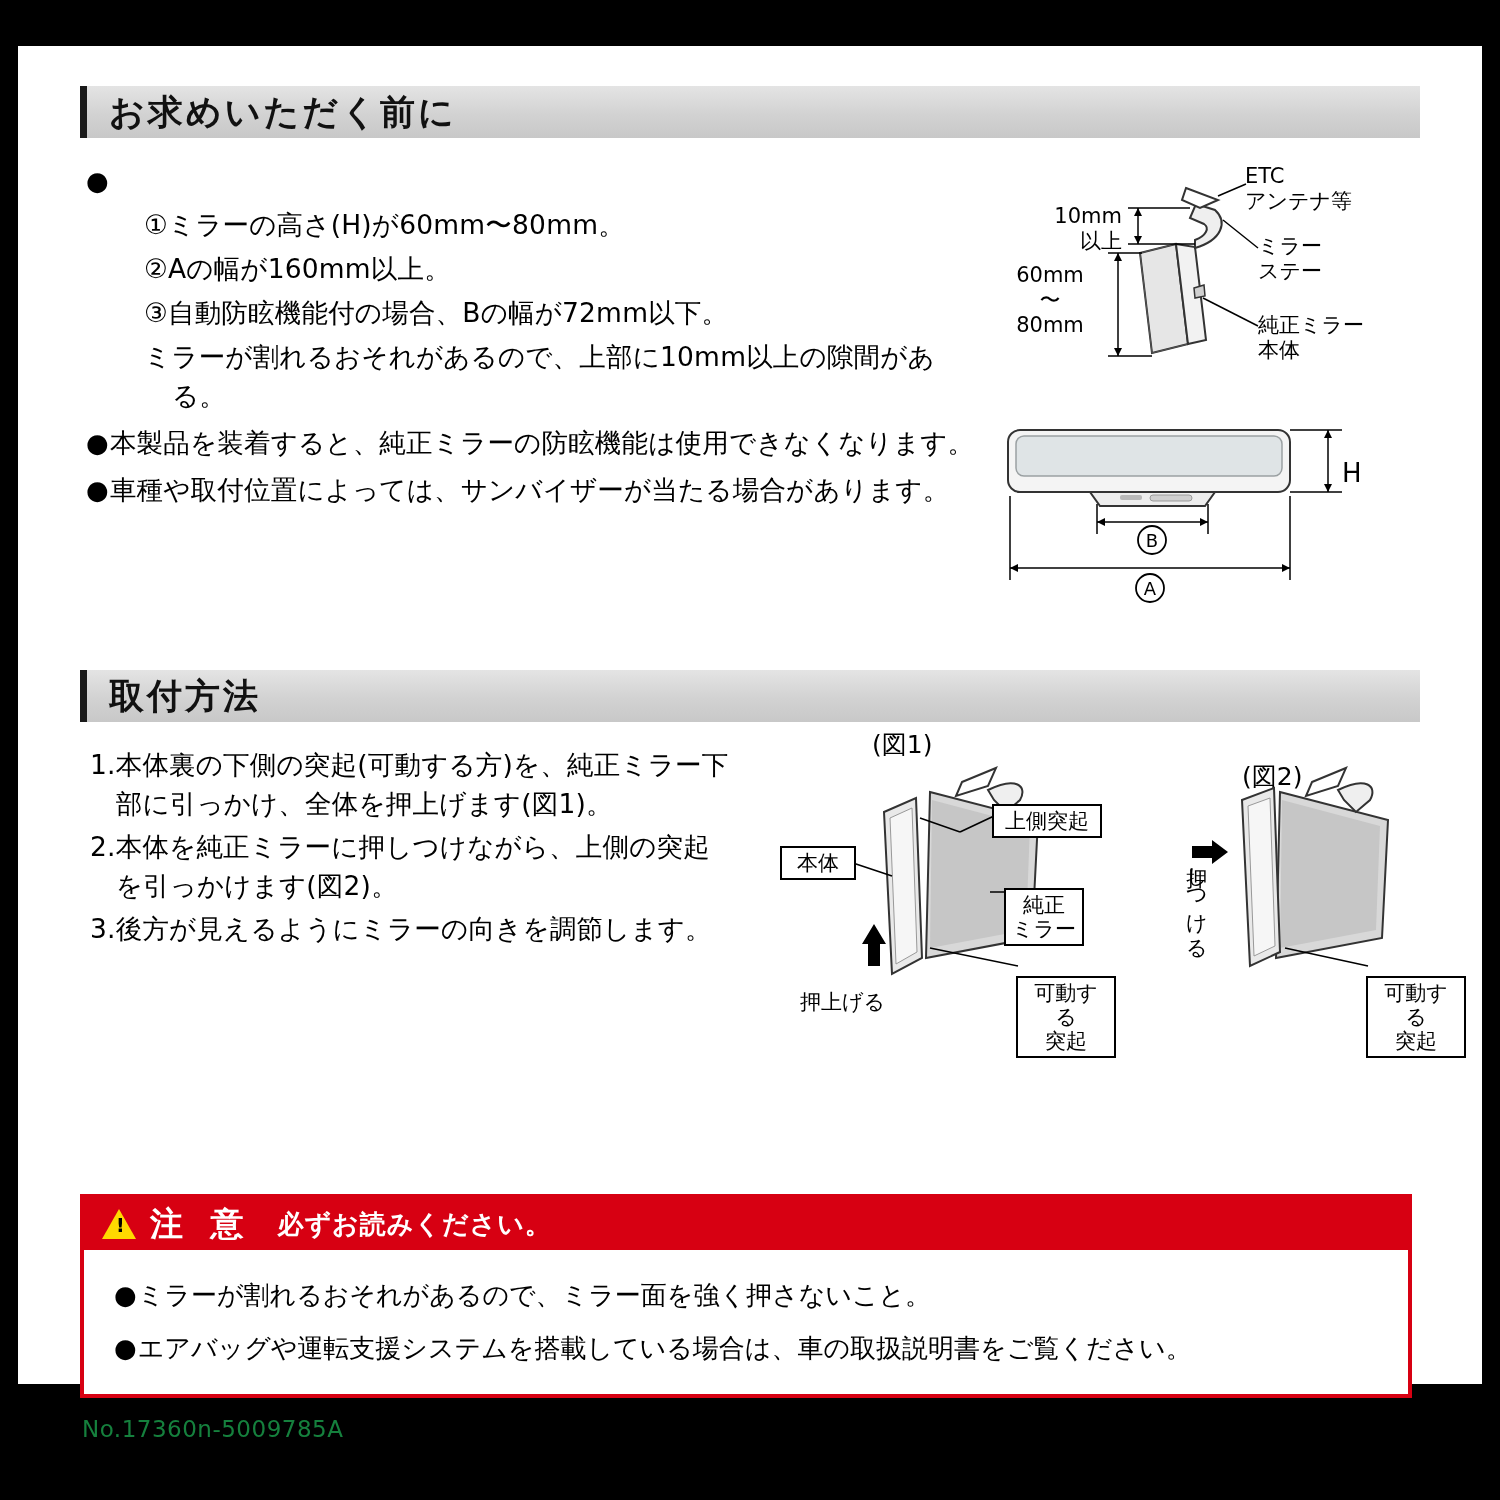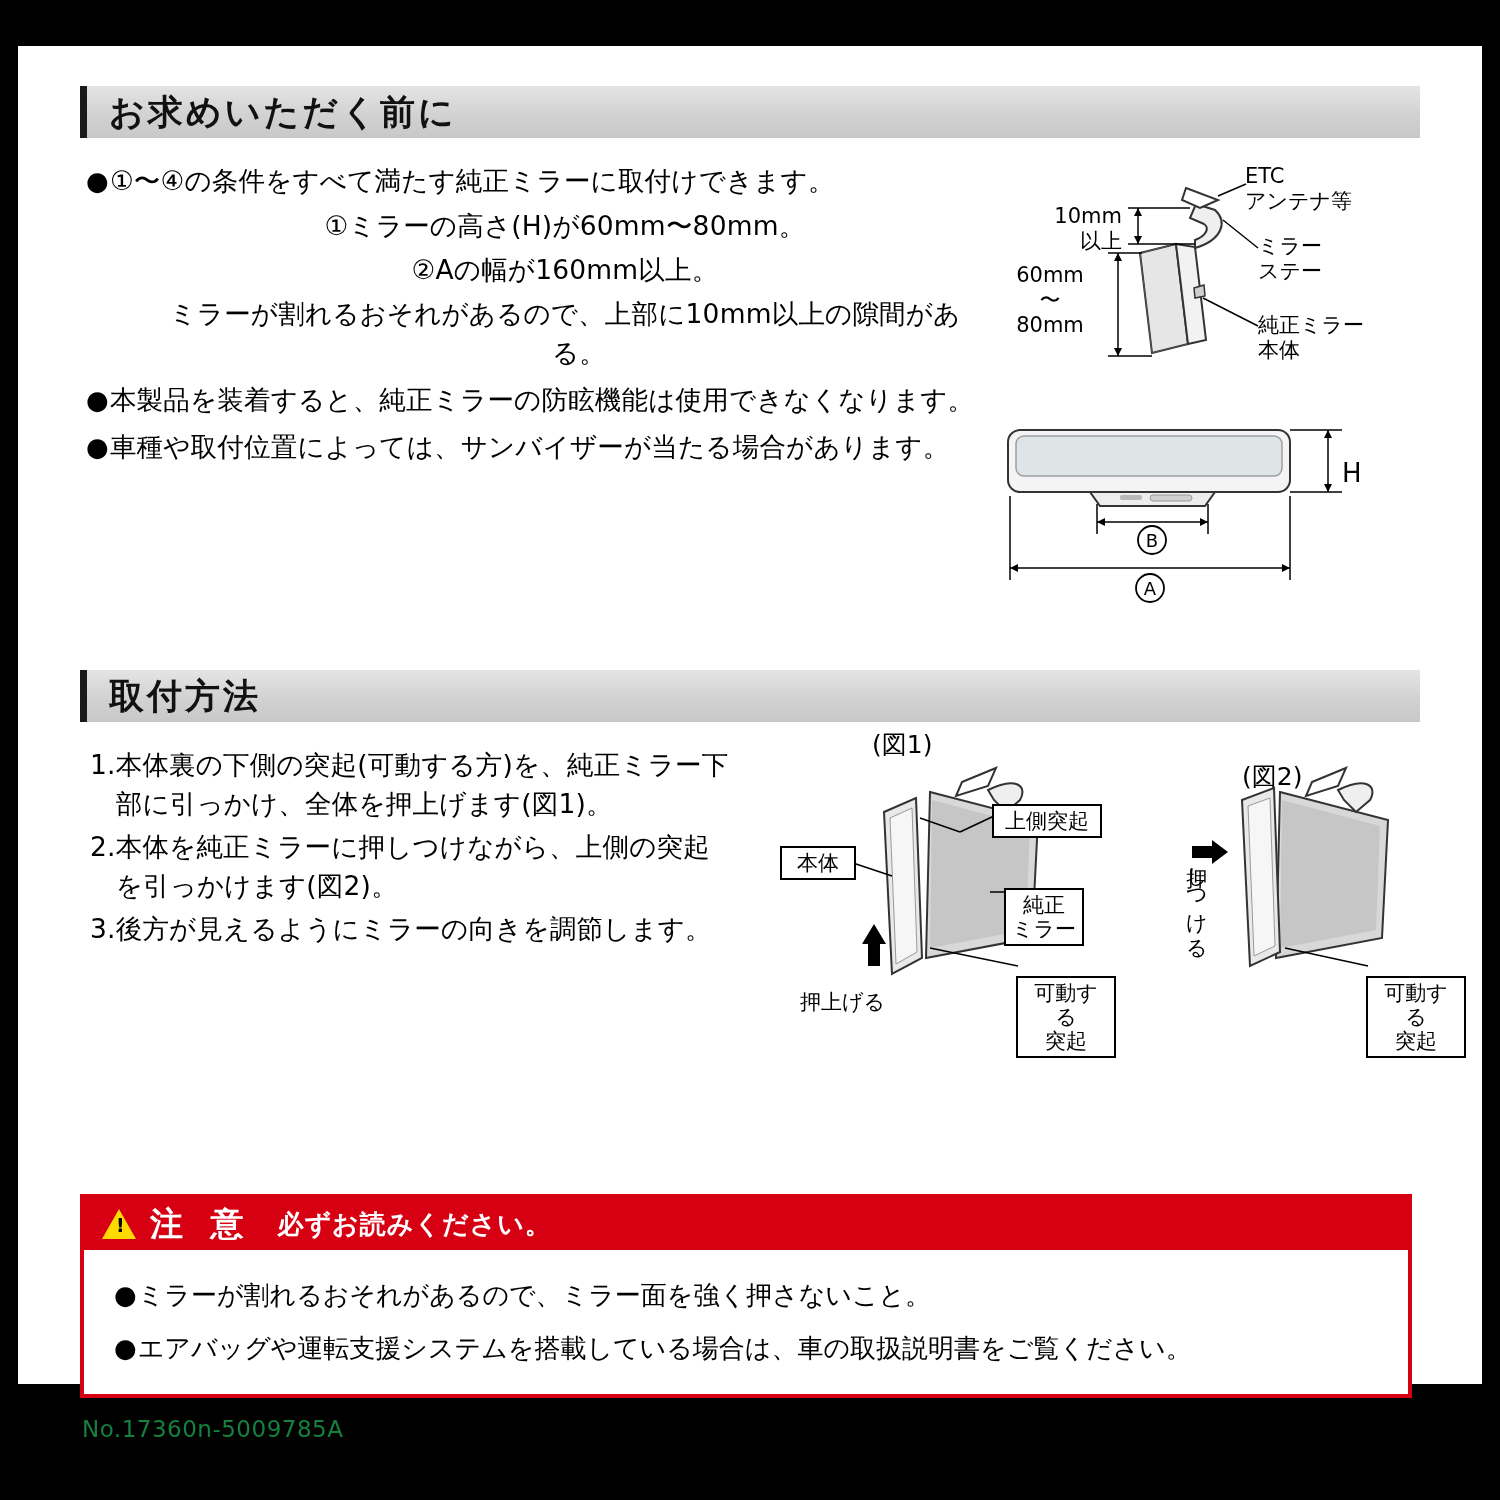--- a/index.html
+++ b/index.html
@@ -67,21 +67,21 @@
   .bullet-row {
     display: flex;
     align-items: flex-start;
   }
   .bullet-dot {
     flex: 0 0 auto;
     font-size: 26px;
     line-height: 1.47;
     padding-right: 1px;
   }
-  .indent1 { padding-left: 30px; text-align: center; }
+  .indent1 { padding-left: 30px; }
   .indent2 { padding-left: 56px; text-indent: -28px; }
 
   
   .sec1-wrap { position: relative; }
   .sec1-text {
     position: absolute;
     left: 6px;
     top: 24px;
     width: 900px;
   }
@@ -222,26 +222,26 @@
     <div class="sec-head">
       <div class="title">お求めいただく前に</div>
     </div>
 
     <div class="sec1-wrap" style="height:520px;">
 
       <div class="sec1-text body-text">
 
         <div class="bullet-row">
           <span class="bullet-dot">●</span>
-          <span>①〜④の条件をすべて満たす純正ミラーに取付けできます。</span>
         </div>
 
         <div class="indent1" style="margin-top:6px;">
           <div class="indent2" style="margin-bottom:5px;">①ミラーの高さ(H)が60mm〜80mm。</div>
           <div class="indent2" style="margin-bottom:5px;">②Aの幅が160mm以上。</div>
+          <div class="indent2" style="margin-bottom:5px;">③自動防眩機能付の場合、Bの幅が72mm以下。</div>
           <div class="indent2" style="margin-bottom:5px;">ミラーが割れるおそれがあるので、上部に10mm以上の隙間がある。</div>
         </div>
 
         <div class="bullet-row" style="margin-top:8px;">
           <span class="bullet-dot">●</span>
           <span>本製品を装着すると、純正ミラーの防眩機能は使用できなくなります。</span>
         </div>
 
         <div class="bullet-row" style="margin-top:8px;">
           <span class="bullet-dot">●</span>

